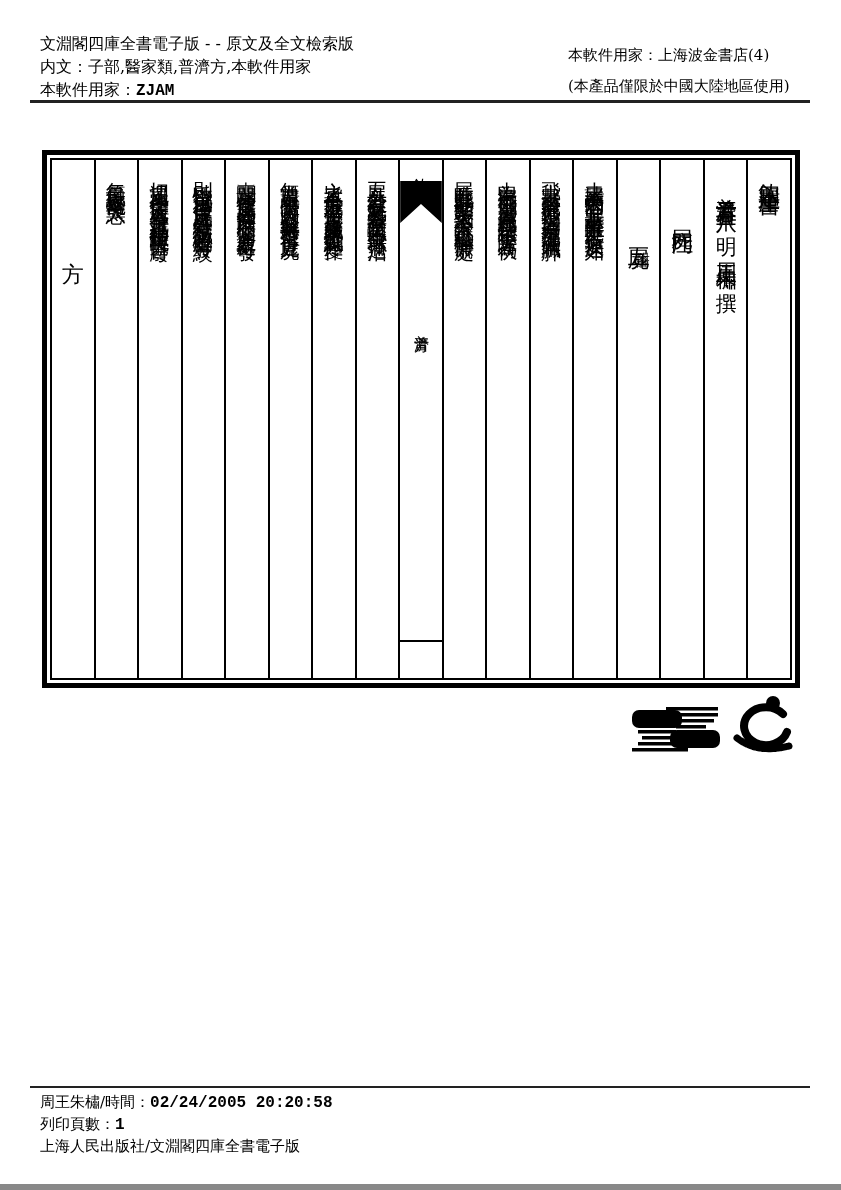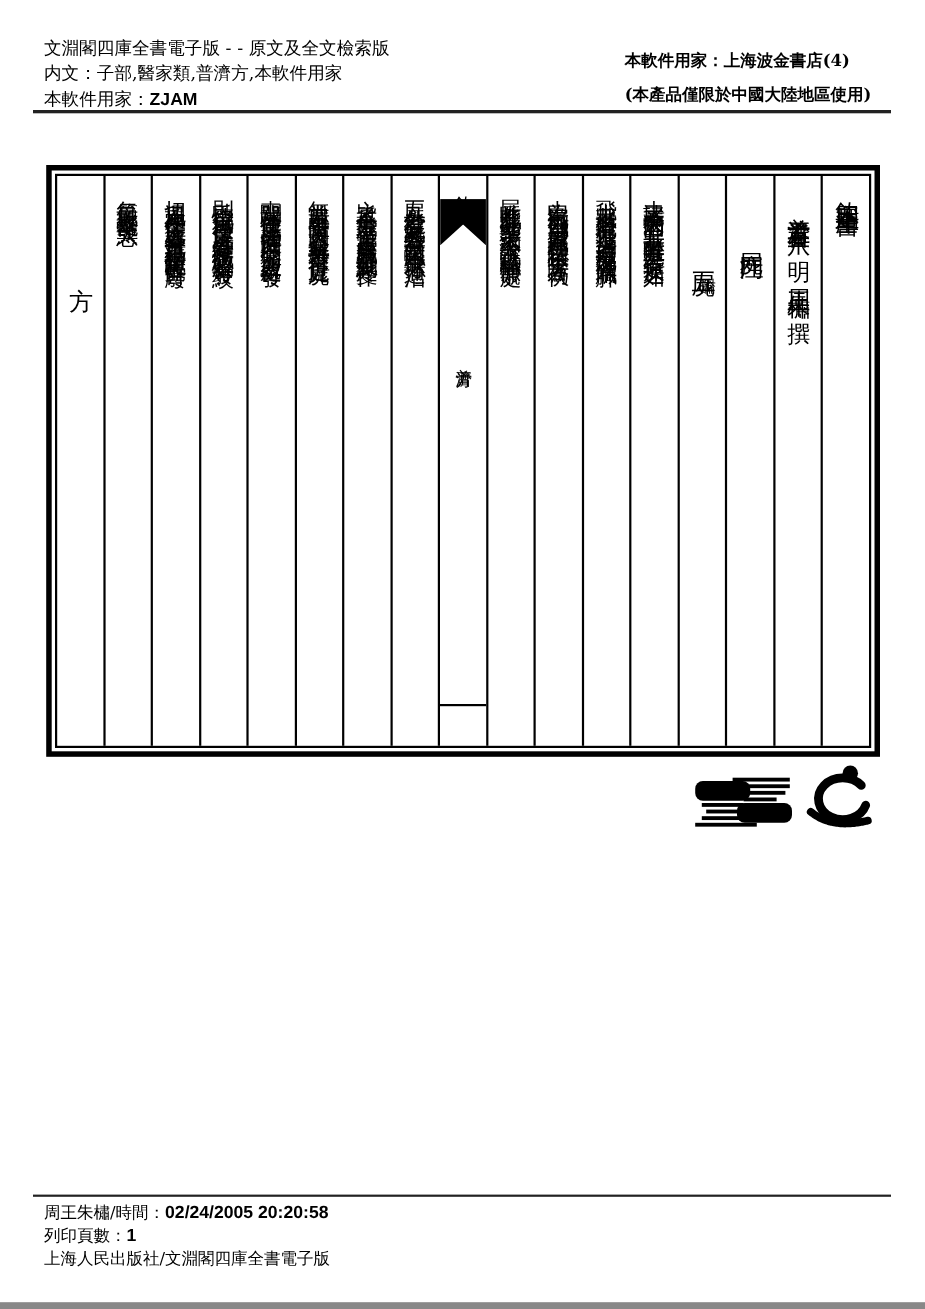--- a/index.html
+++ b/index.html
@@ -4,22 +4,22 @@
 <style>
   html,body { margin:0; padding:0; background:#888; }
   .sheet {
     position:relative; width:841px; height:1184px; margin:0 auto;
     background:#fff; color:#000;
     font-family:"DejaVu Serif","Liberation Serif",serif;
     overflow:hidden;
   }
   
   .hdr-left { position:absolute; left:40px; top:32px; font-size:16px; line-height:23px; white-space:nowrap; }
-  .hdr-right { position:absolute; left:568px; top:40px; font-size:15px; line-height:31px; white-space:nowrap;font-weight:bold; }
-  .bold-sans { font-family:Liberation Sans, sans-serif; font-weight:bold; font-size:16px; }
+  .hdr-right { position:absolute; left:568px; top:40px; font-size:15px; line-height:31px; white-space:nowrap; }
+  .bold-sans { font-family:Liberation Mono, monospace; font-weight:bold; font-size:16px; }
   .hdr-rule { position:absolute; left:30px; top:100px; width:780px; height:3px; background:#222; }
 
   
   .frame-outer {
     position:absolute; left:42px; top:150px; width:748px; height:528px;
     border:5px solid #000; background:#fff;
   }
   .frame-inner {
     position:absolute; inset:3px; border:2px solid #000;
     display:flex; flex-direction:row-reverse;

